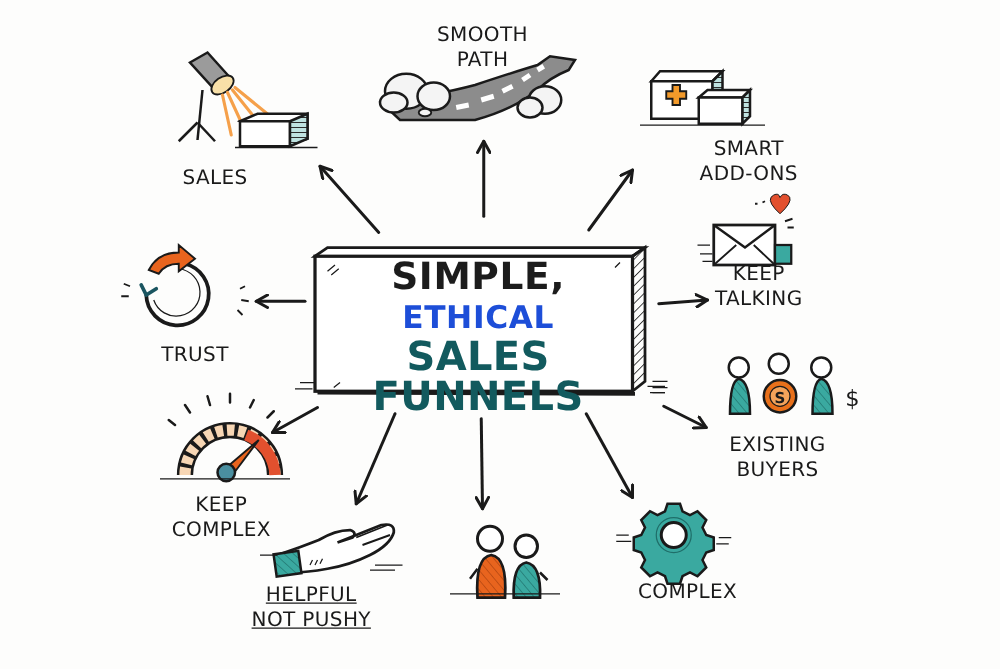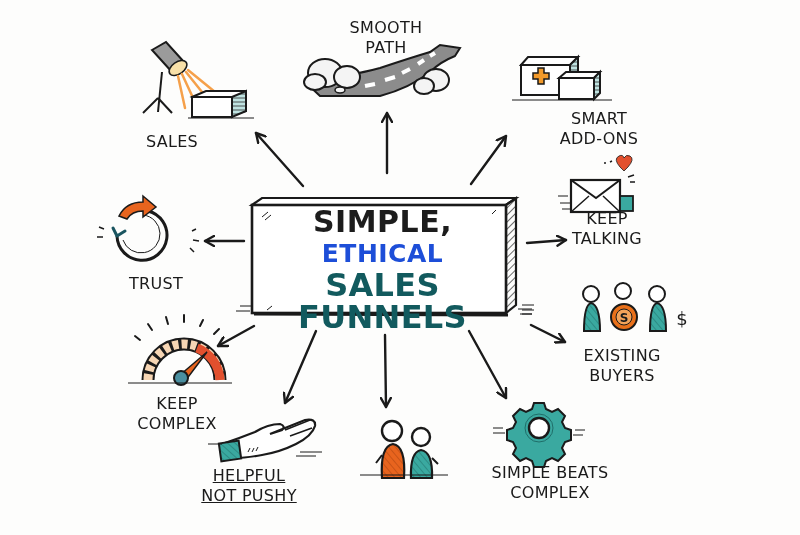--- a/index.html
+++ b/index.html
@@ -190,21 +190,20 @@
   </div>
   <div class="label" style="left:607px;top:209px;">
     <span>KEEP</span>
     <span>TALKING</span>
   </div>
   <div class="label" style="left:622px;top:346px;">
     <span>EXISTING</span>
     <span>BUYERS</span>
   </div>
   <div class="label" style="left:550px;top:463px;">
-    <span>SIMPLE BEATS</span>
     <span>COMPLEX</span>
   </div>
   <div class="label" style="left:249px;top:466px;text-decoration:underline;">
     <span>HELPFUL</span>
     <span>NOT PUSHY</span>
   </div>
   <div class="label" style="left:177px;top:394px;">
     <span>KEEP</span>
     <span>COMPLEX</span>
   </div>

